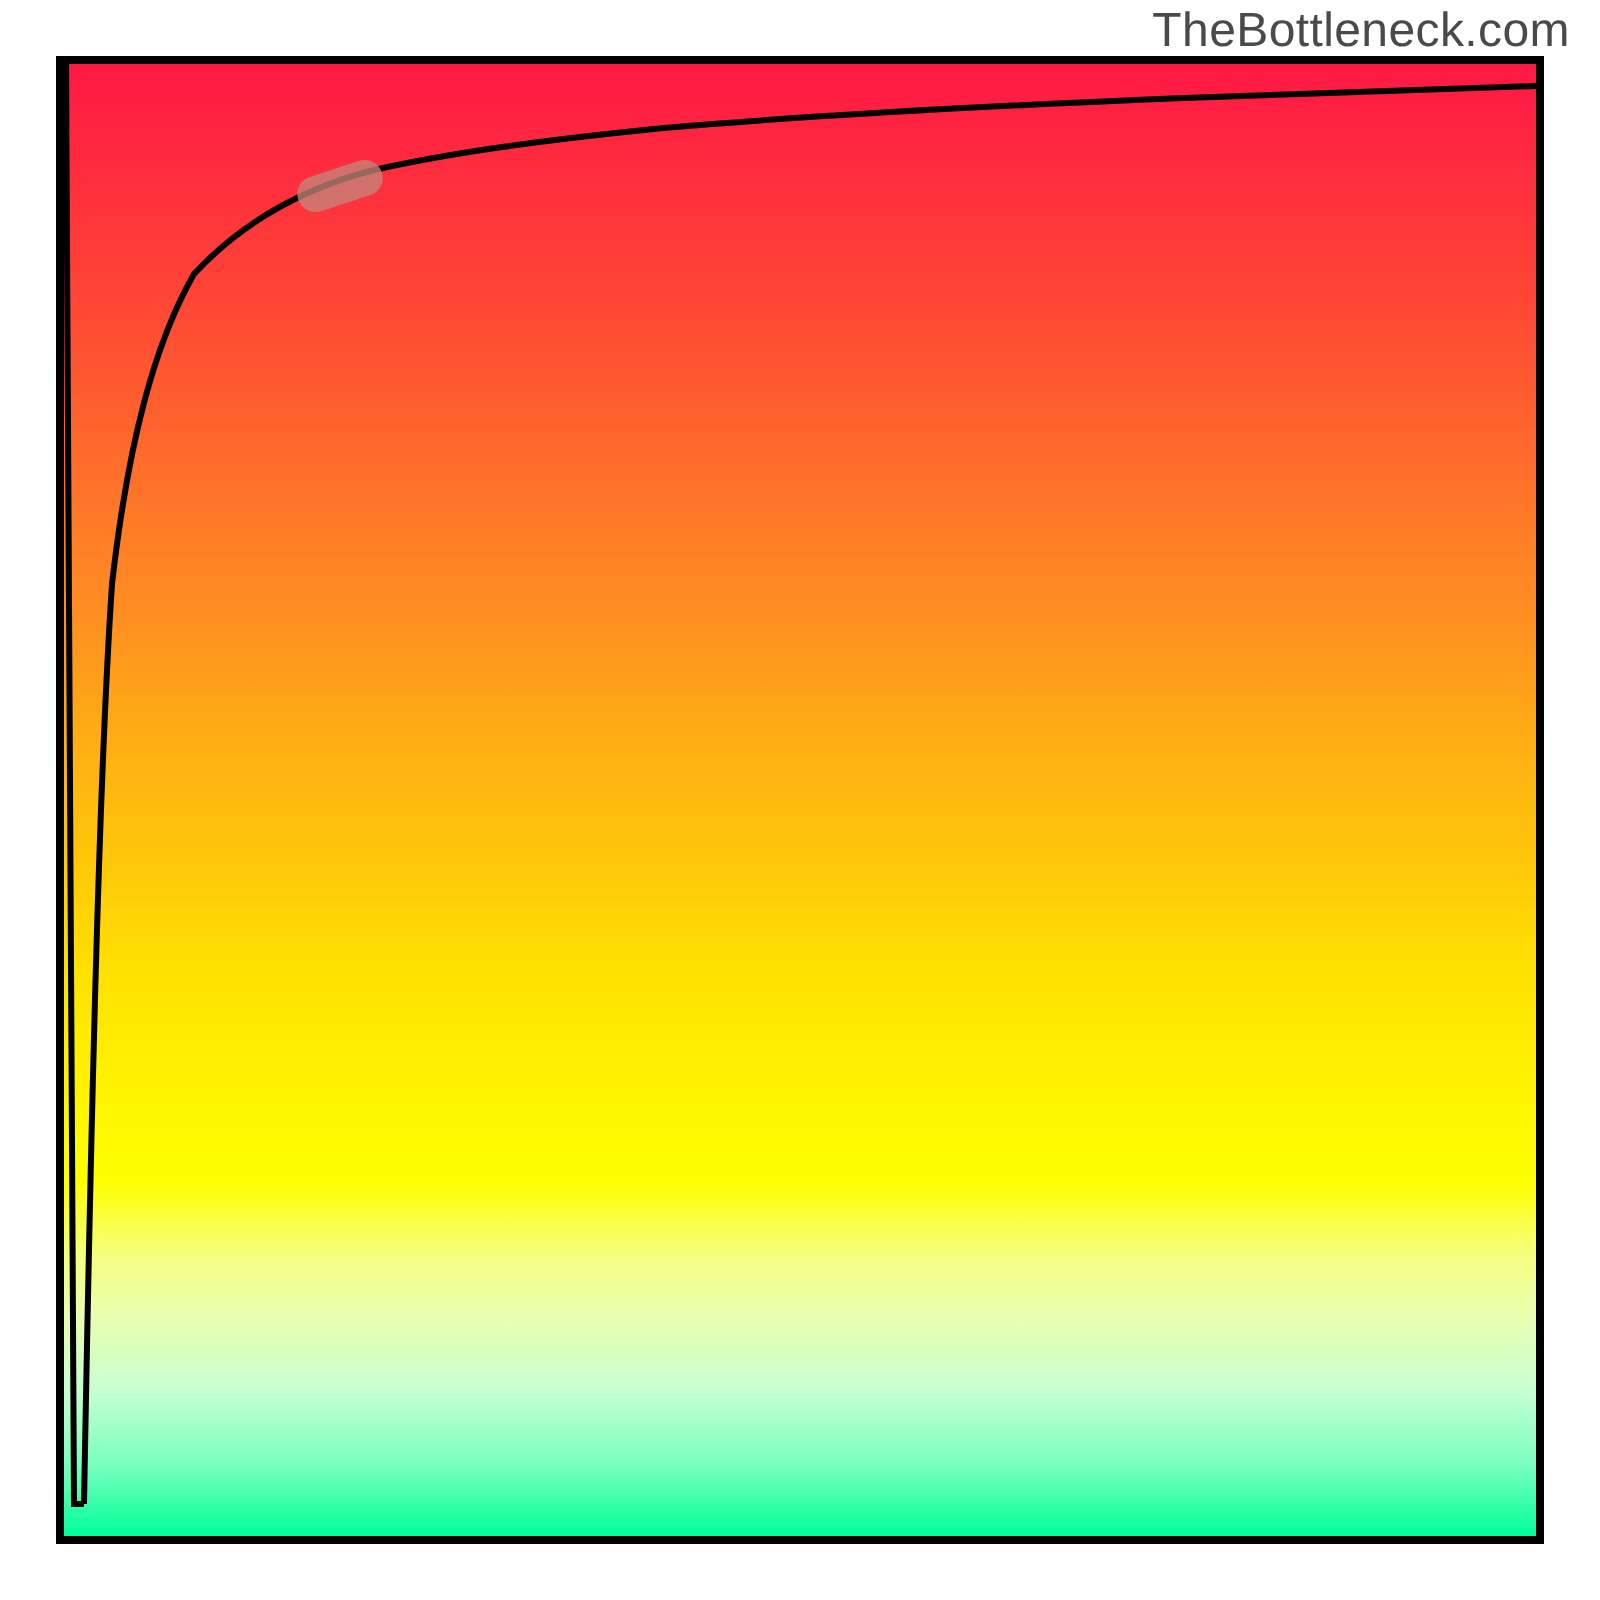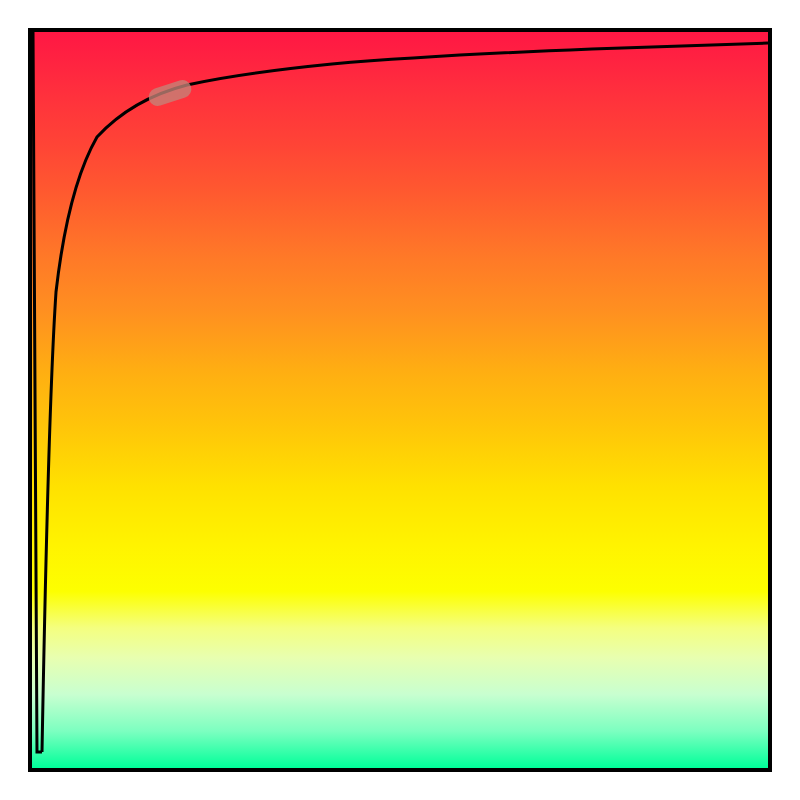--- a/index.html
+++ b/index.html
@@ -102,14 +102,15 @@
              C 90 78, 120 62, 155 53
              C 195 44, 240 38, 300 32
              C 370 26, 460 21, 560 17
              C 640 14, 700 12, 736 11"></path>
 
     <g transform="translate(138,61) rotate(-18)">
       <rect class="marker" x="-22" y="-9" width="44" height="18" rx="9" ry="9"></rect>
     </g>
   </svg>
 
+  <div class="watermark">TheBottleneck.com</div>
 
 </div>
 
 </body></html>

